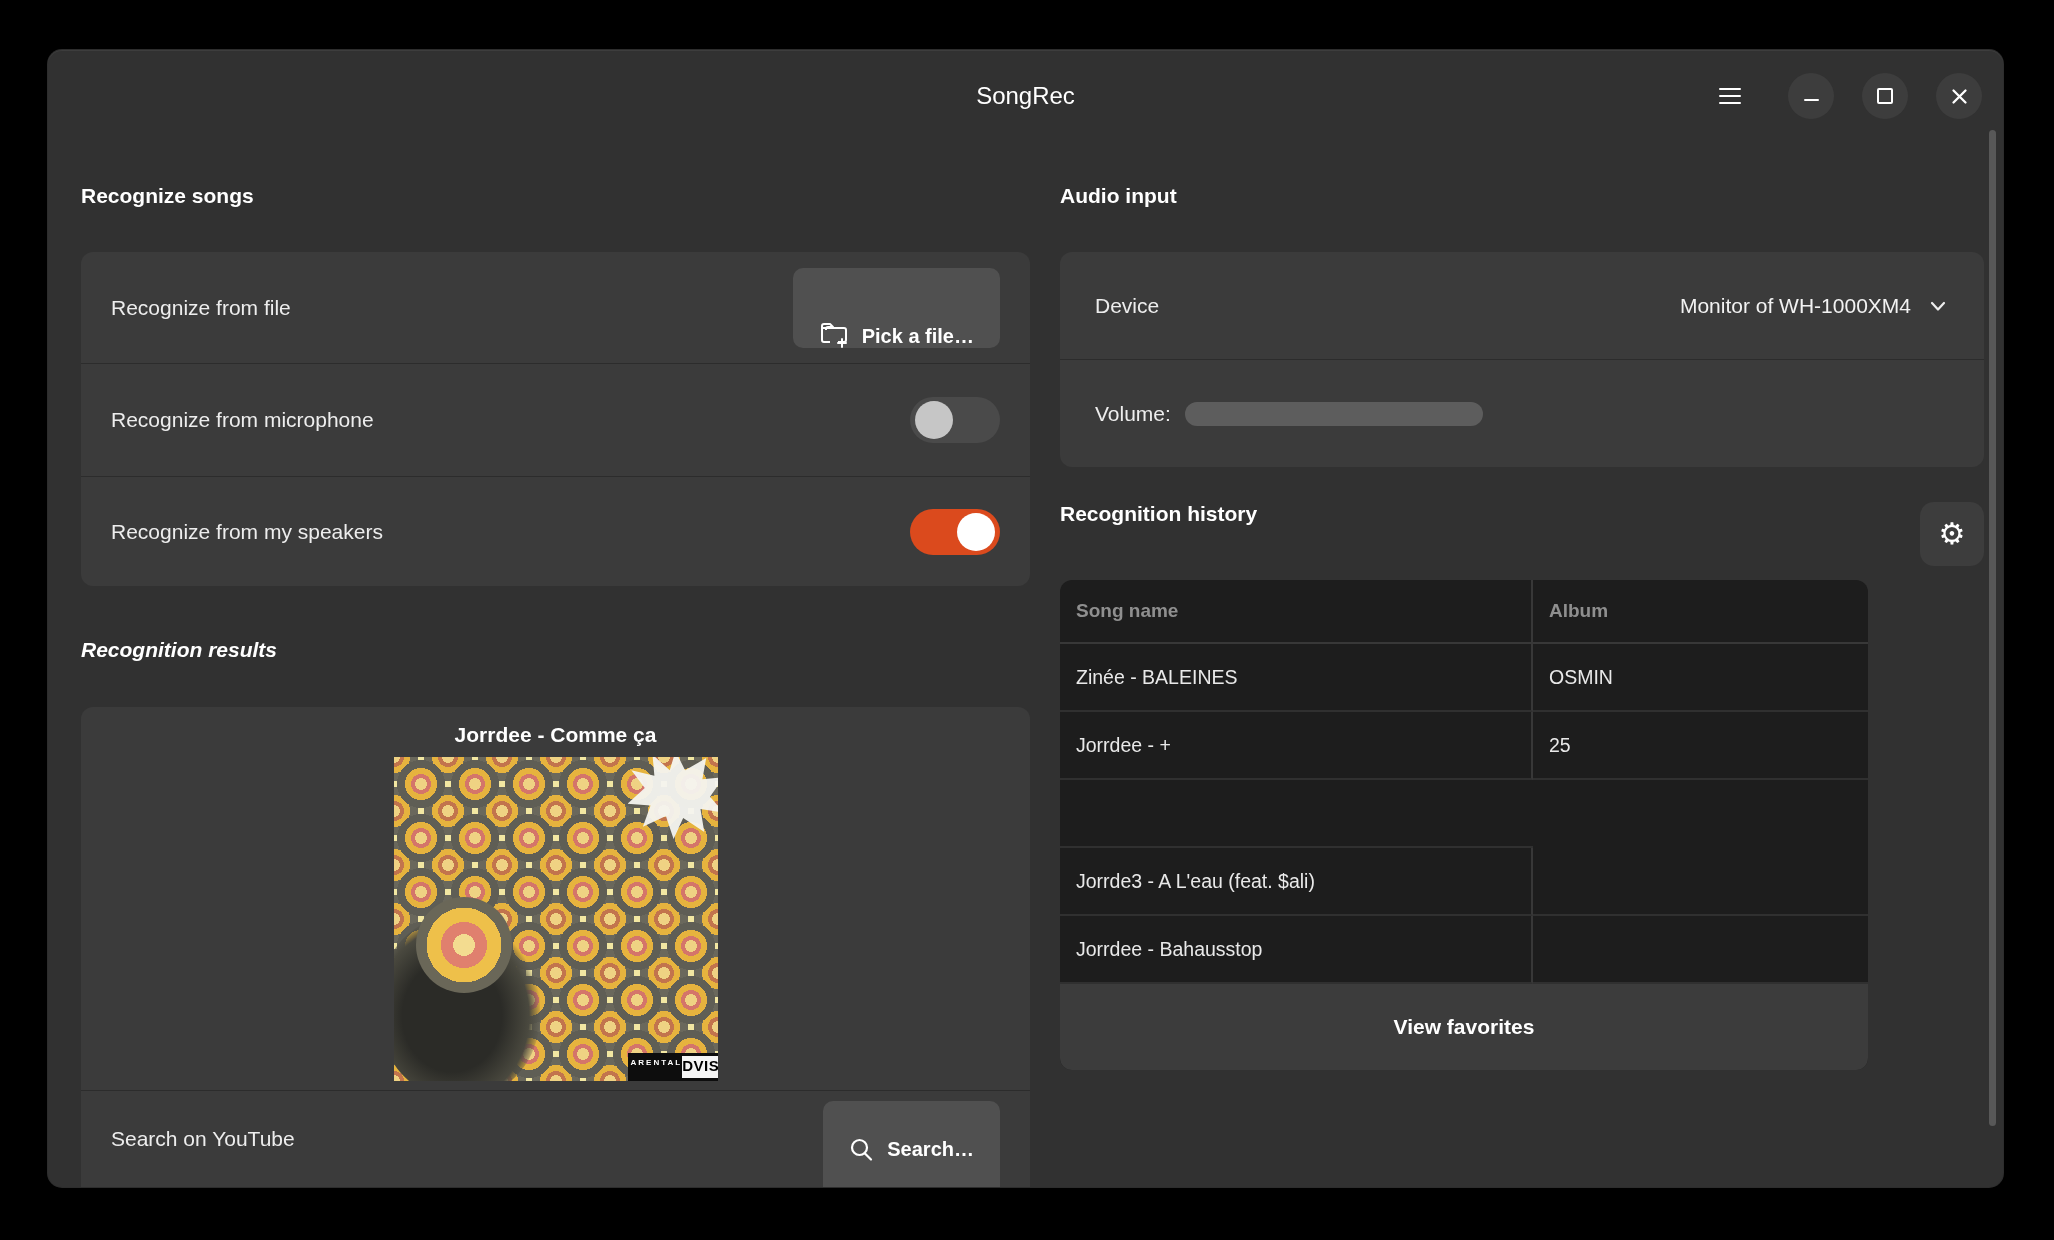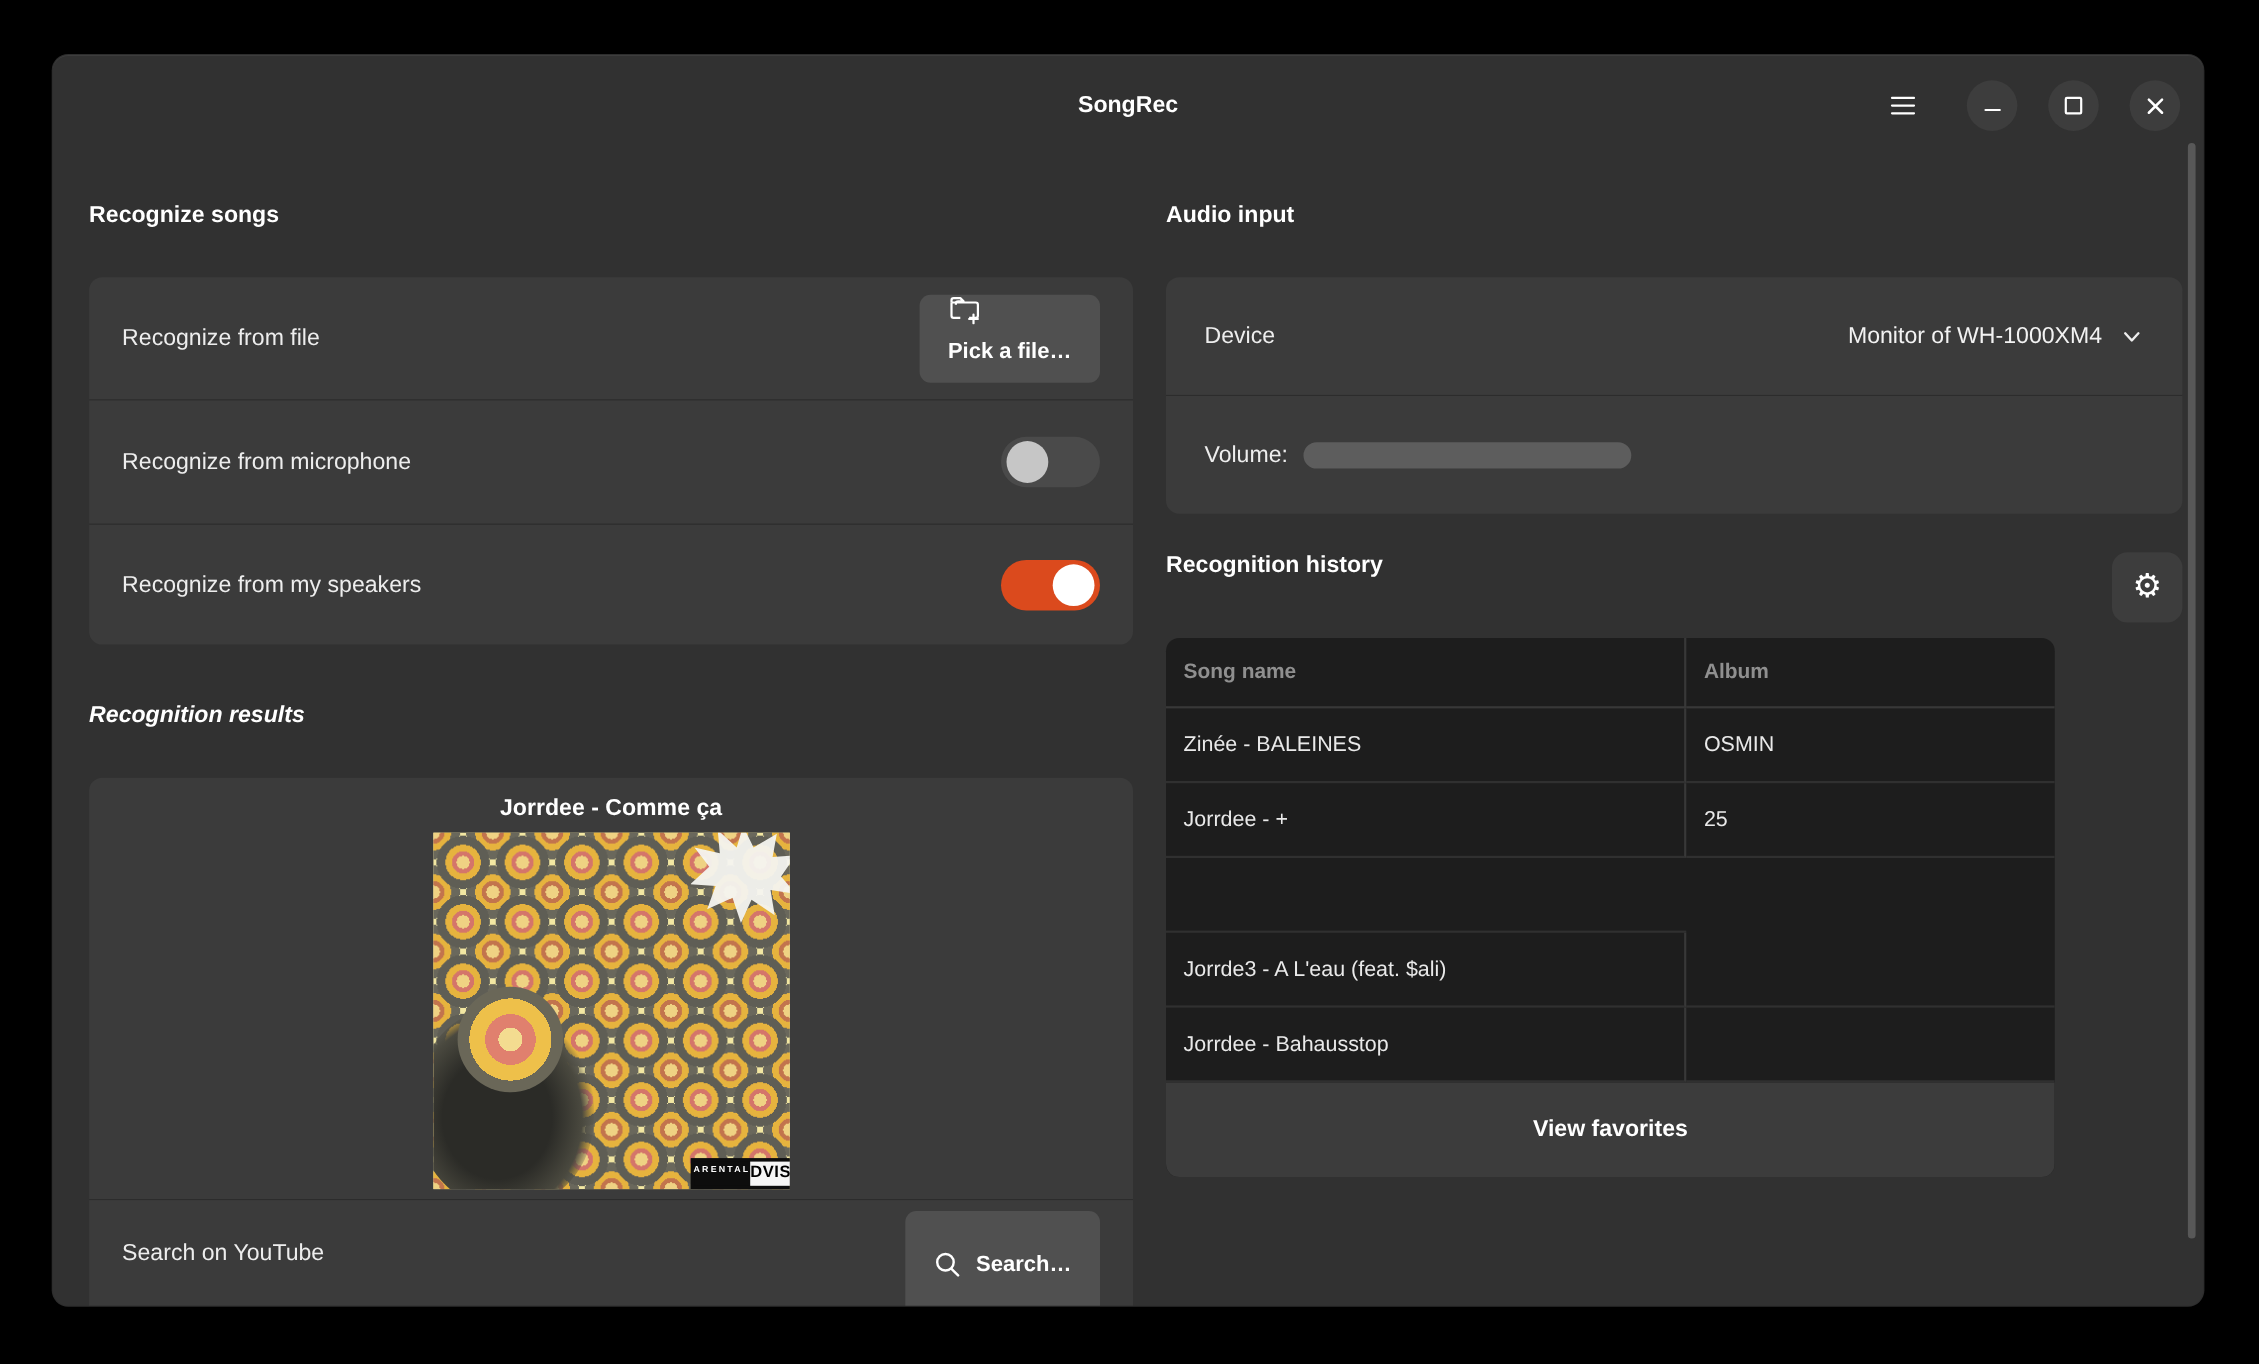--- a/index.html
+++ b/index.html
@@ -3,38 +3,38 @@
 <meta charset="utf-8">
 <style>
   html,body{margin:0;padding:0;background:#000;}
   .stage{position:relative;width:2054px;height:1240px;background:#000;overflow:hidden;
          font-family:"Liberation Sans","DejaVu Sans",sans-serif;color:#fff;}
   .window{position:absolute;left:48px;top:50px;width:1955px;height:1137px;background:#313131;
           border-radius:14px;overflow:hidden;box-shadow:0 0 0 1px rgba(130,130,130,.35), inset 0 1px 0 rgba(255,255,255,.06);}
   
   .titlebar{position:absolute;left:0;top:0;width:100%;height:92px;}
   .win-title{position:absolute;left:0;right:0;top:0;height:92px;display:flex;align-items:center;justify-content:center;
-             font-size:21px;font-weight:700;}
+             font-size:24px;font-weight:400;}
   .tb-controls{position:absolute;right:21px;top:0;height:92px;display:flex;align-items:center;gap:28px;}
   button{background:none;border:none;padding:0;margin:0;color:inherit;font:inherit;cursor:pointer;}
   .tb-menu{width:44px;height:44px;display:flex;align-items:center;justify-content:center;margin-right:8px;border-radius:8px;}
   .hamburger{display:flex;flex-direction:column;gap:4.5px;}
   .hamburger i{display:block;width:22px;height:2.6px;background:#fff;border-radius:1.5px;}
   .tb-circle{width:46px;height:46px;border-radius:50%;background:#3d3d3d;display:flex;align-items:center;justify-content:center;}
   .min-glyph{display:block;width:15px;height:2.4px;background:#fff;border-radius:1px;transform:translateY(4px);}
   .max-glyph{display:block;width:12px;height:12px;border:2px solid #fff;border-radius:2px;}
   
   .sec-hdr{position:absolute;font-size:21px;font-weight:700;color:#fff;}
   
   .card{position:absolute;background:#3b3b3b;border-radius:12px;}
   .lrow{display:flex;align-items:center;justify-content:space-between;padding:0 30px;height:111.3px;}
   .lrow + .lrow{border-top:1px solid #2c2c2c;}
   .row-label{font-size:21px;color:#ededed;}
-  .chip-btn{display:flex;align-items:flex-start;gap:13px;background:#505050;border-radius:10px;height:80px;
-            padding:0 26px;font-size:20px;font-weight:700;color:#fff;flex-direction:column;}
+  .chip-btn{display:flex;align-items:flex-end;gap:13px;background:#505050;border-radius:10px;height:80px;
+            padding:0 26px;font-size:20px;font-weight:700;color:#fff;}
   
   .switch{position:relative;width:90px;height:46px;border-radius:23px;background:#4a4a4a;flex:none;}
   .switch .knob{position:absolute;top:4px;width:38px;height:38px;border-radius:50%;background:#c6c6c6;left:5px;}
   .switch.on{background:#db4a1d;}
   .switch.on .knob{left:auto;right:5px;background:#fff;}
   
   #card-results{overflow:hidden;border-radius:12px 12px 0 0;}
   .song-title{margin-top:16px;text-align:center;font-size:21px;font-weight:700;}
   .art{position:relative;width:324px;height:324px;margin:10px auto 0;overflow:hidden;
        background-color:#f2e7a2;

